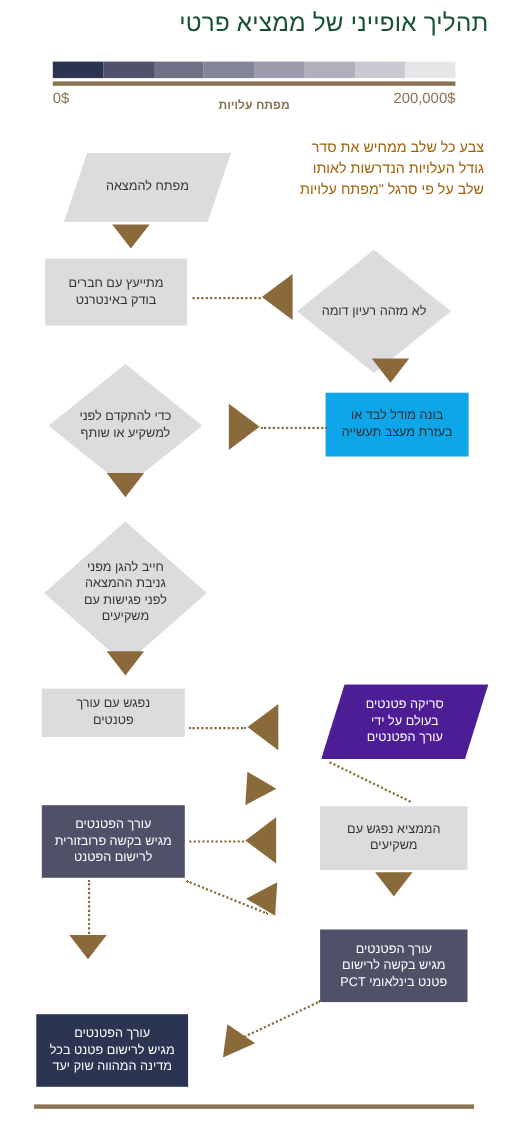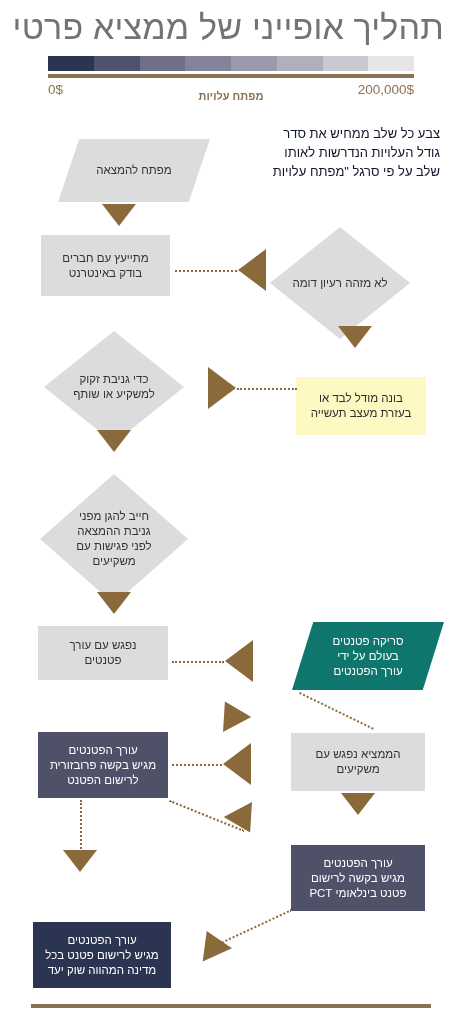--- a/index.html
+++ b/index.html
@@ -18,22 +18,22 @@
 
   
   #header { position: absolute; left: 0; top: 0; width: 462px; }
 
   #page-title {
     position: absolute;
     right: 18px;
     top: 8px;
     width: 426px;
     text-align: right;
-    font-size: 34px;
-    color: #737373;
+    font-size: 22px;
+    color: #14532d;
     letter-spacing: 0.2px;
     white-space: nowrap;
     direction: rtl;
   }
 
   #cost-scale { position: absolute; left: 48px; top: 56px; width: 366px; }
   #scale-gradient {
     display: flex;
     width: 366px;
     height: 15px;
@@ -65,43 +65,43 @@
 
   #intro-text {
     position: absolute;
     right: 22px;
     top: 124px;
     width: 230px;
     text-align: right;
     direction: rtl;
     font-size: 13px;
     line-height: 19px;
-    color: #0f172a;
+    color: #a16207;
     white-space: pre-line;
   }
 
   
   .node {
     position: absolute;
     box-sizing: border-box;
     display: flex;
     align-items: center;
     justify-content: center;
     text-align: center;
     direction: rtl;
     font-size: 11.5px;
     line-height: 15px;
     white-space: pre-line;
     padding: 4px;
   }
   .node .node-label { display: block; width: 100%; }
 
   .fill-light  { background: #dcdcde; color: #333333; }
-  .fill-mid    { background: #fef9c3; color: #2e2e2e; margin-top: 20px; }
-  .fill-slate  { background: #0f766e; color: #ffffff; justify-content: flex-end; }
+  .fill-mid    { background: #0ea5e9; color: #2e2e2e; }
+  .fill-slate  { background: #4c1d95; color: #ffffff; justify-content: flex-end; }
   .fill-navy   { background: #4f5169; color: #ffffff; }
   .fill-dark   { background: #2b3450; color: #ffffff; }
 
   .shape-rect {}
   .shape-para-r { 
     clip-path: polygon(14% 0, 100% 0, 86% 100%, 0 100%);
   }
   .shape-diamond {
     clip-path: polygon(50% 0, 100% 50%, 50% 100%, 0 50%);
   }
@@ -202,34 +202,34 @@
 
 <div class="node shape-rect fill-mid" style="left:296px; top:357px; width:130px; height:58px;">
   <span class="node-label">בונה מודל לבד או
 בעזרת מעצב תעשייה</span>
 </div>
 
 <div class="connector" style="left:237px; top:388px; width:60px;"></div>
 <div class="arrow" style="left:208px; top:367px; border-top:21px solid transparent; border-bottom:21px solid transparent; border-left:28px solid #8a6a3b;"></div>
 
 <div class="node shape-diamond fill-light" style="left:44px; top:331px; width:140px; height:112px; padding:0 20px;">
-  <span class="node-label">כדי גניבת זקוק
+  <span class="node-label">כדי להתקדם לפני
 למשקיע או שותף</span>
 </div>
 <div class="arrow arrow-down" style="left:97px; top:430px;"></div>
 
 <div class="node shape-diamond fill-light" style="left:40px; top:474px; width:148px; height:130px; padding:0 24px;">
   <span class="node-label">חייב להגן מפני
 גניבת ההמצאה
 לפני פגישות עם
 משקיעים</span>
 </div>
 <div class="arrow arrow-down" style="left:97px; top:592px;"></div>
 
-<div class="node shape-rect fill-light" style="left:38px; top:626px; width:130px; height:54px;">
+<div class="node shape-rect fill-light" style="left:38px; top:626px; width:130px; height:44px;">
   <span class="node-label">נפגש עם עורך
 פטנטים</span>
 </div>
 
 <div class="connector" style="left:172px; top:661px; width:52px;"></div>
 <div class="arrow arrow-right" style="left:225px; top:640px;"></div>
 
 <div class="node shape-para-r fill-slate" style="left:292px; top:622px; width:152px; height:68px;">
   <span class="node-label">סריקה פטנטים
 בעולם על ידי

